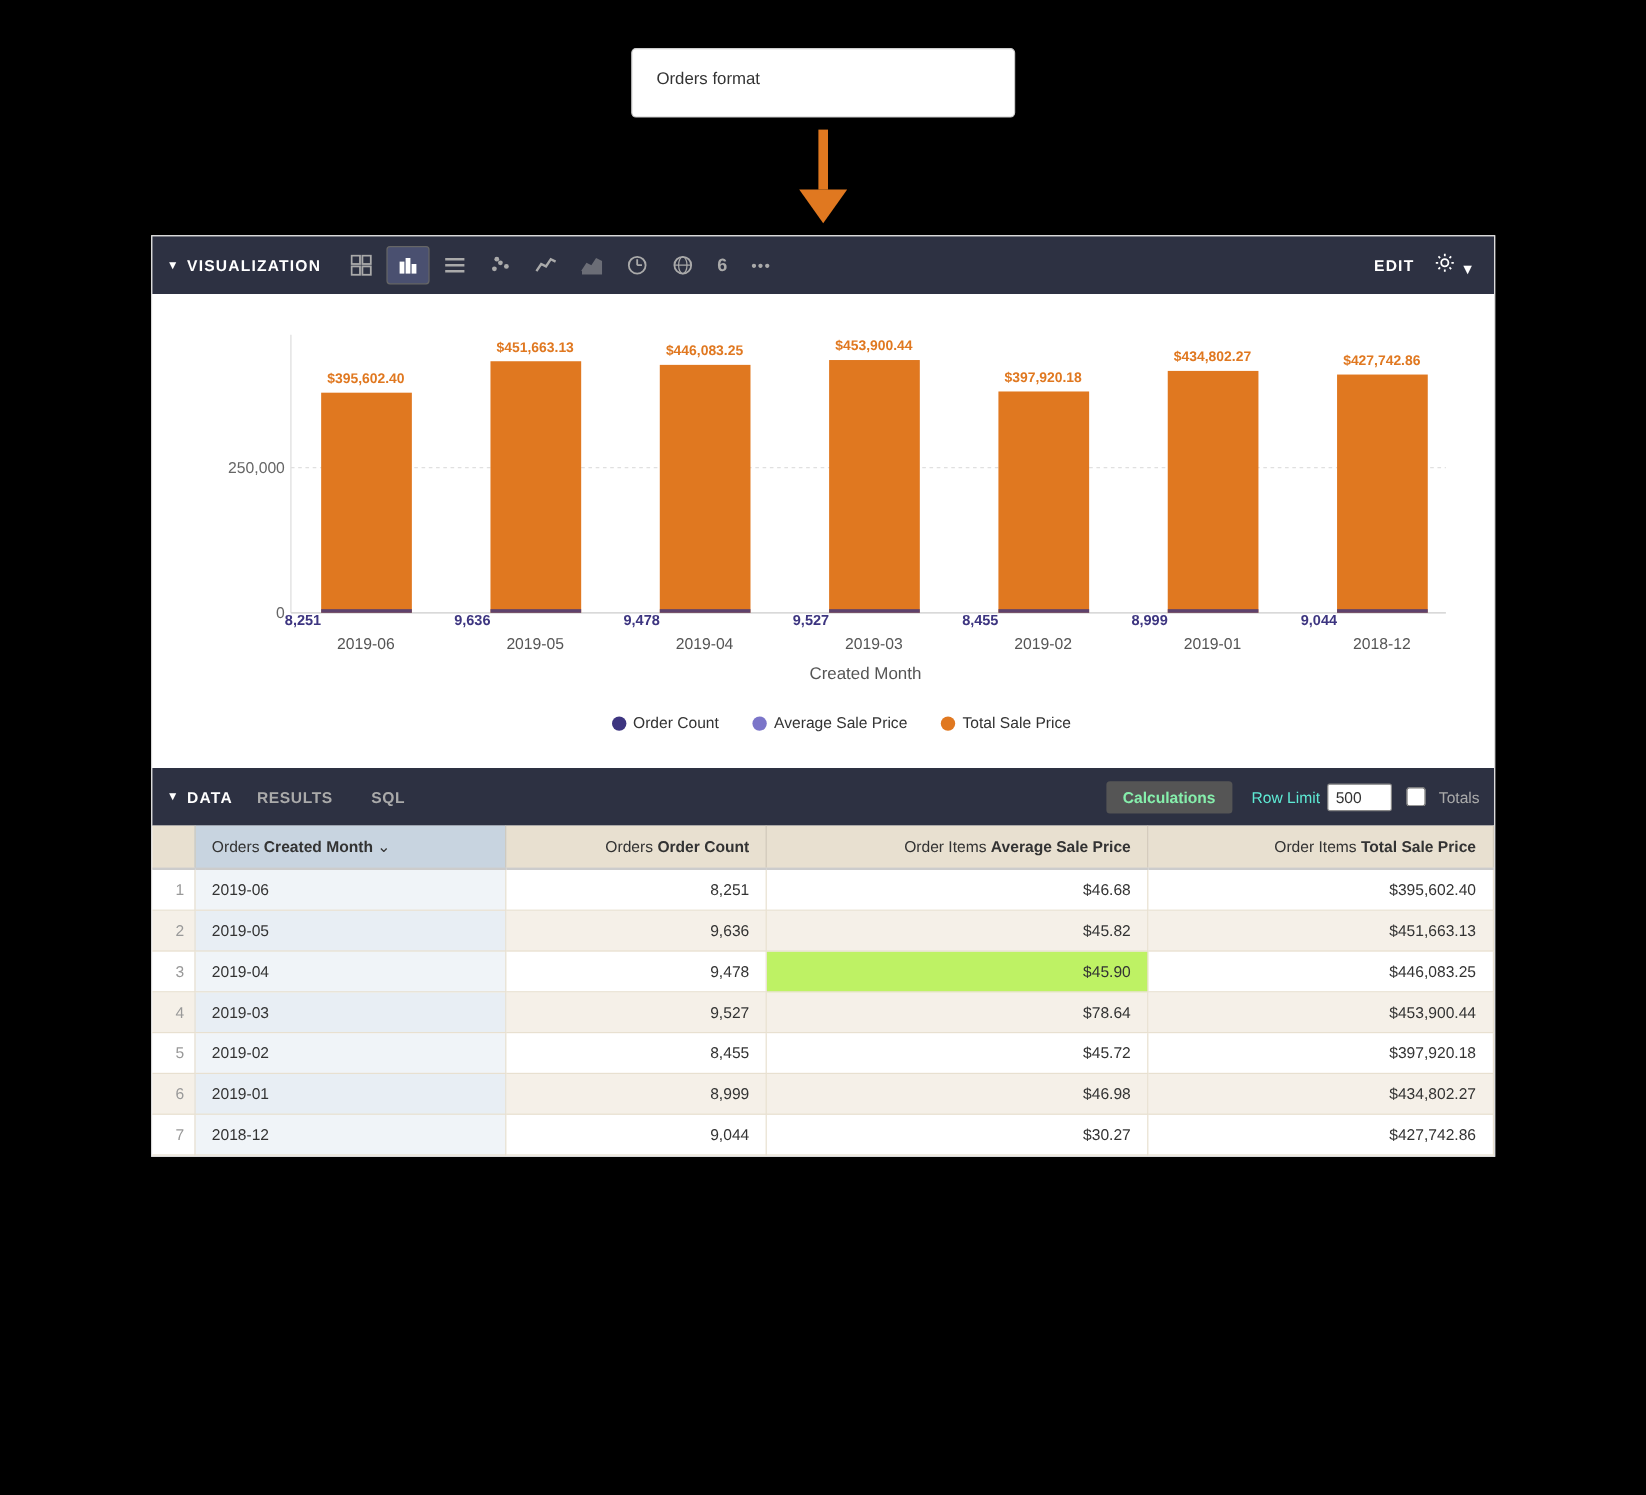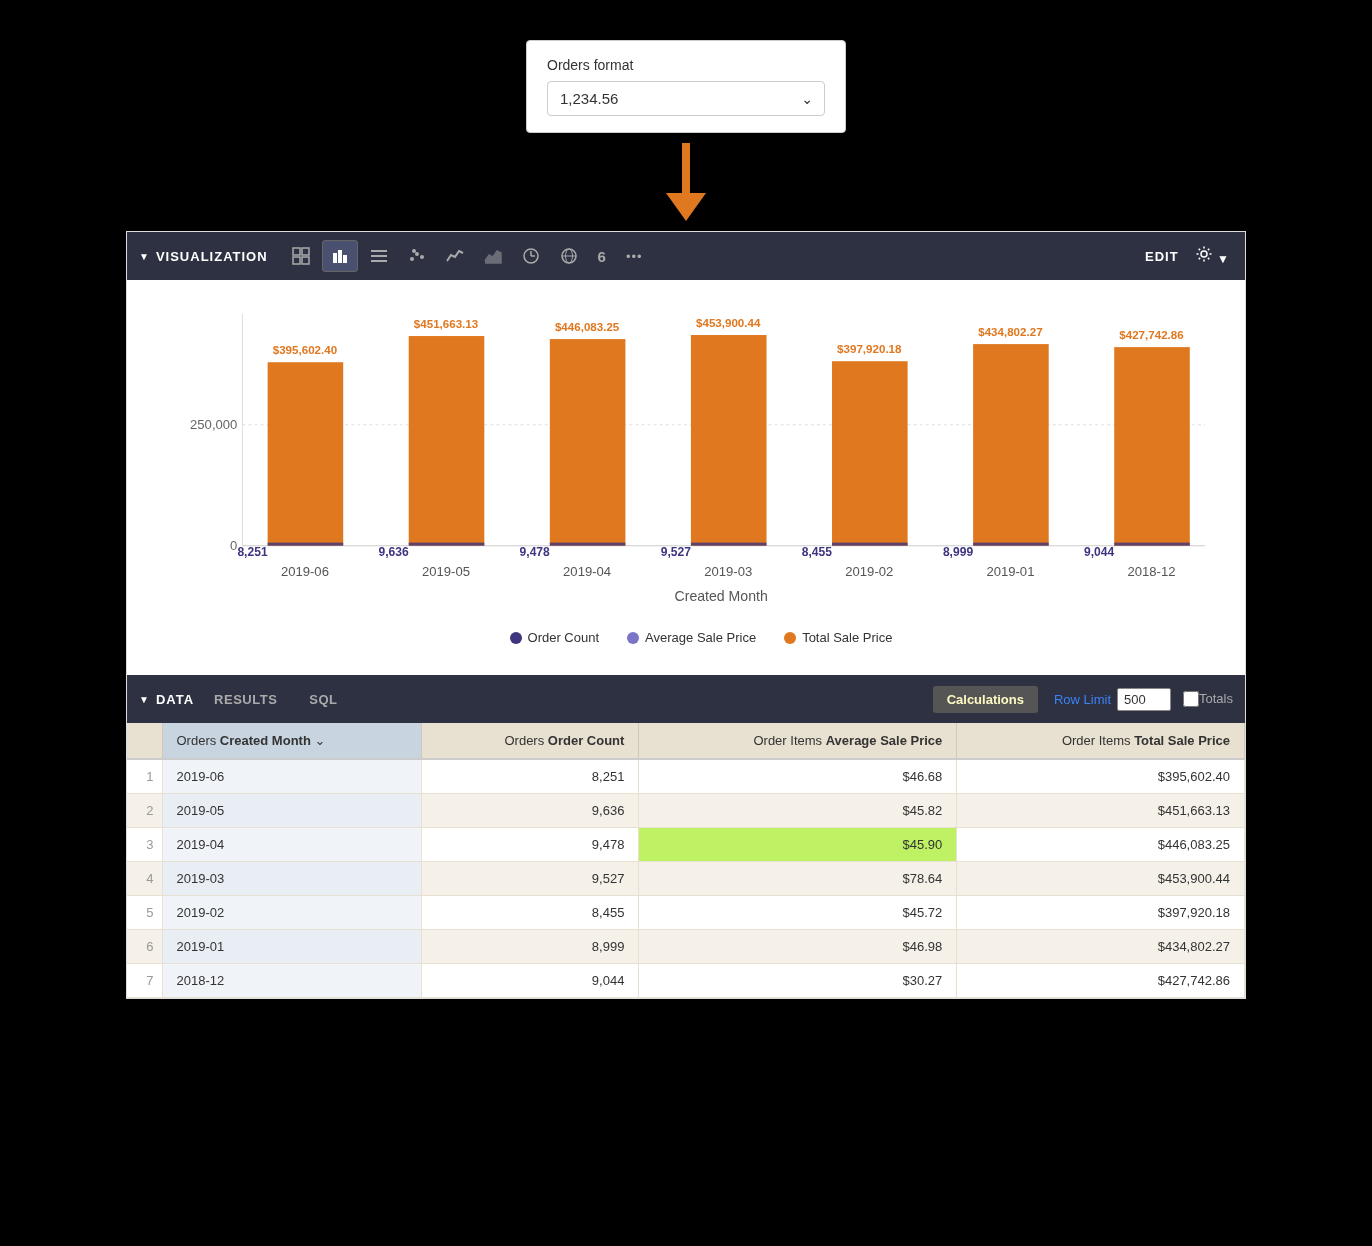--- a/index.html
+++ b/index.html
@@ -190,49 +190,49 @@
       font-weight: 600;
       letter-spacing: 0.5px;
       padding: 0 16px;
       height: 44px;
       cursor: pointer;
     }
     .data-header-spacer { flex: 1; }
     .calculations-btn {
       background: #555;
       border: none;
-      color: #fef9c3;
+      color: #86efac;
       font-size: 13px;
       font-weight: 600;
       padding: 6px 14px;
       border-radius: 3px;
       cursor: pointer;
     }
     .row-limit-label {
-      color: #3b82f6;
+      color: #5eead4;
       font-size: 13px;
       margin-left: 16px;
       margin-right: 6px;
     }
     .row-limit-input {
       background: #fff;
       border: 1px solid #888;
       border-radius: 2px;
       width: 54px;
       padding: 3px 6px;
       font-size: 13px;
       color: #333;
     }
     .totals-label {
       color: #aaa;
       font-size: 13px;
       margin-left: 12px;
       display: flex;
-      align-items: flex-start;
-      gap: 0;
+      align-items: center;
+      gap: 11px;
     }
     .totals-checkbox {
       width: 16px;
       height: 16px;
     }
 
     
     .data-table {
       width: 100%;
       border-collapse: collapse;
@@ -270,28 +270,20 @@
       height: 320px;
       display: block;
     }
   </style>
 </head>
 <body>
 
 <div style="margin-bottom: 0; margin-top: 20px; display:flex; justify-content:center; width:100%;">
   <div class="number-format-popup">
     <label>Orders format</label>
-    <div class="number-format-select-wrapper">
-      <select>
-        <option>1,234.56</option>
-        <option>1234.56</option>
-        <option>$1,234.56</option>
-      </select>
-      <span class="select-chevron">⌄</span>
-    </div>
   </div>
 </div>
 
 <div class="arrow-down-container">
   <div class="arrow-shaft"></div>
   <div class="arrow-head"></div>
 </div>
 
 <div class="main-container">
 

